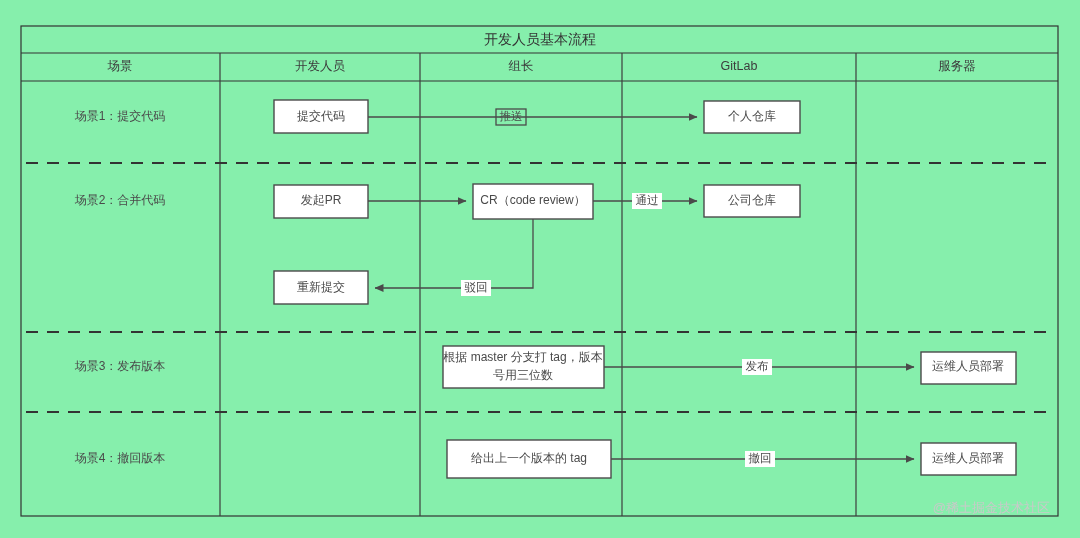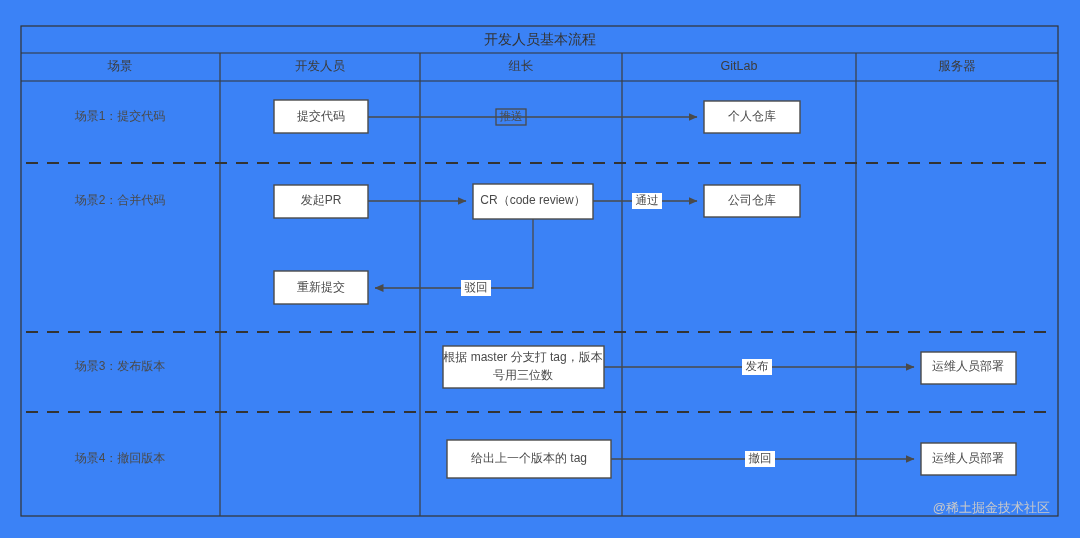--- a/index.html
+++ b/index.html
@@ -10,21 +10,21 @@
   body {
     width: 1080px;
     height: 538px;
     font-family: "Liberation Sans", "DejaVu Sans", sans-serif;
     overflow: hidden;
   }
   #stage {
     position: relative;
     width: 1080px;
     height: 538px;
-    background: #3b82f6;
+    background: #86efac;
   }
   svg#diagram {
     position: absolute;
     left: 0;
     top: 0;
     width: 1080px;
     height: 538px;
   }
   .frame-line {
     stroke: #333333;

